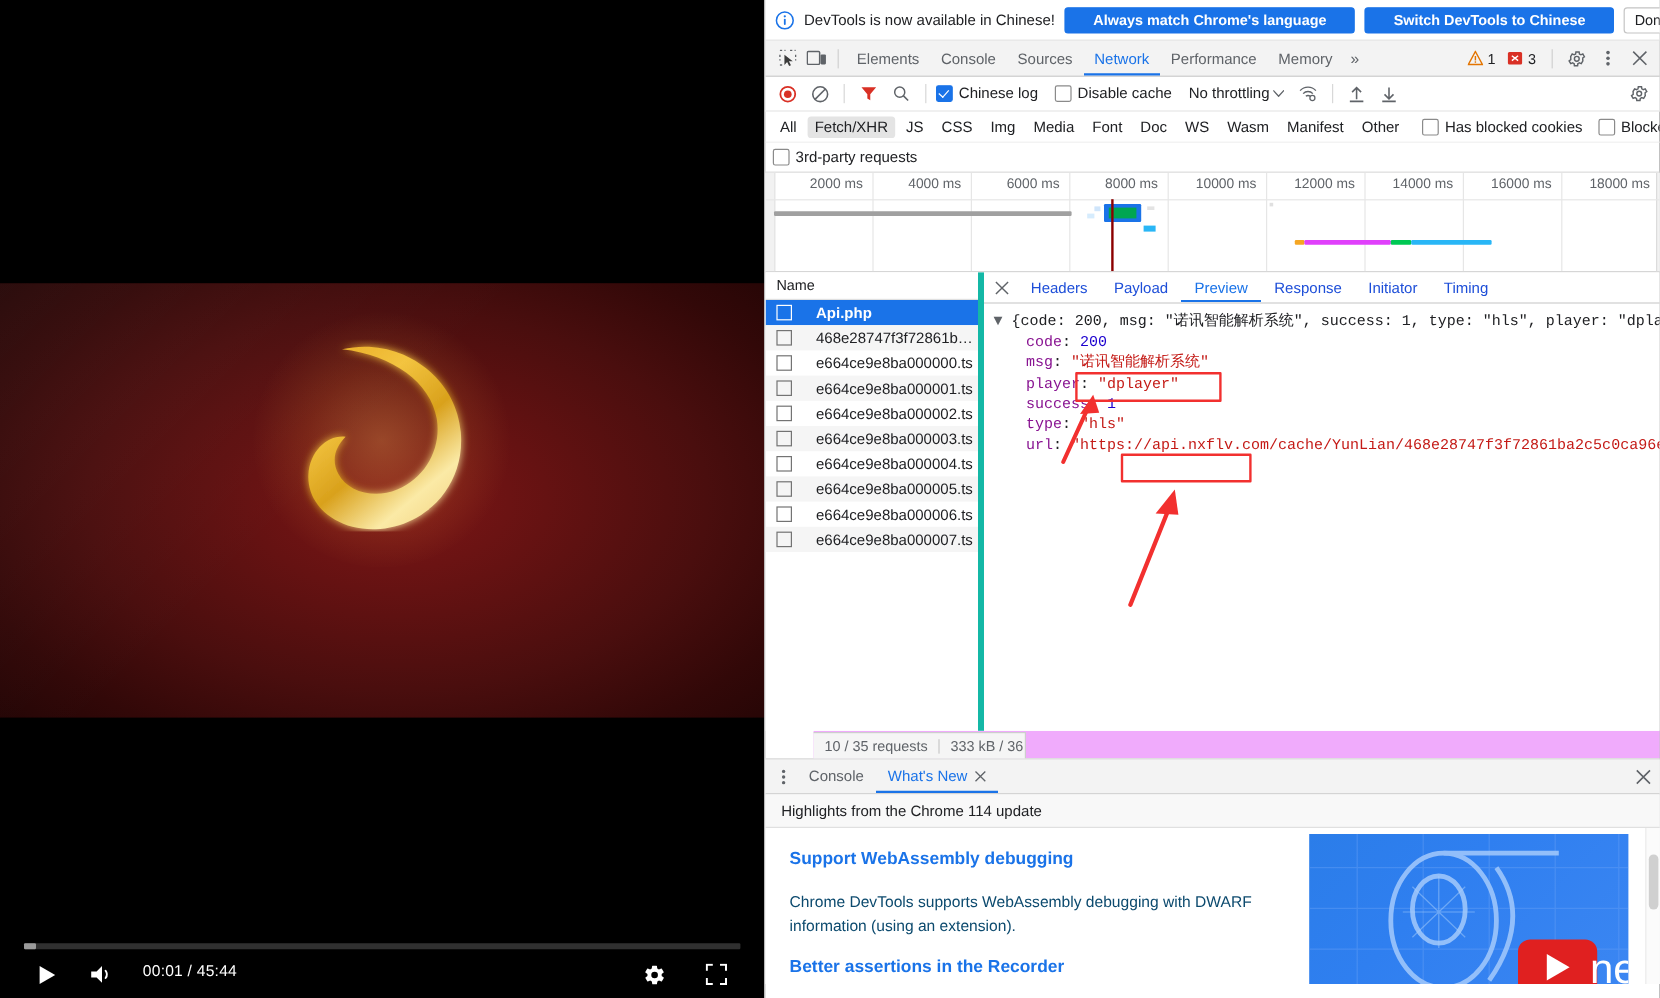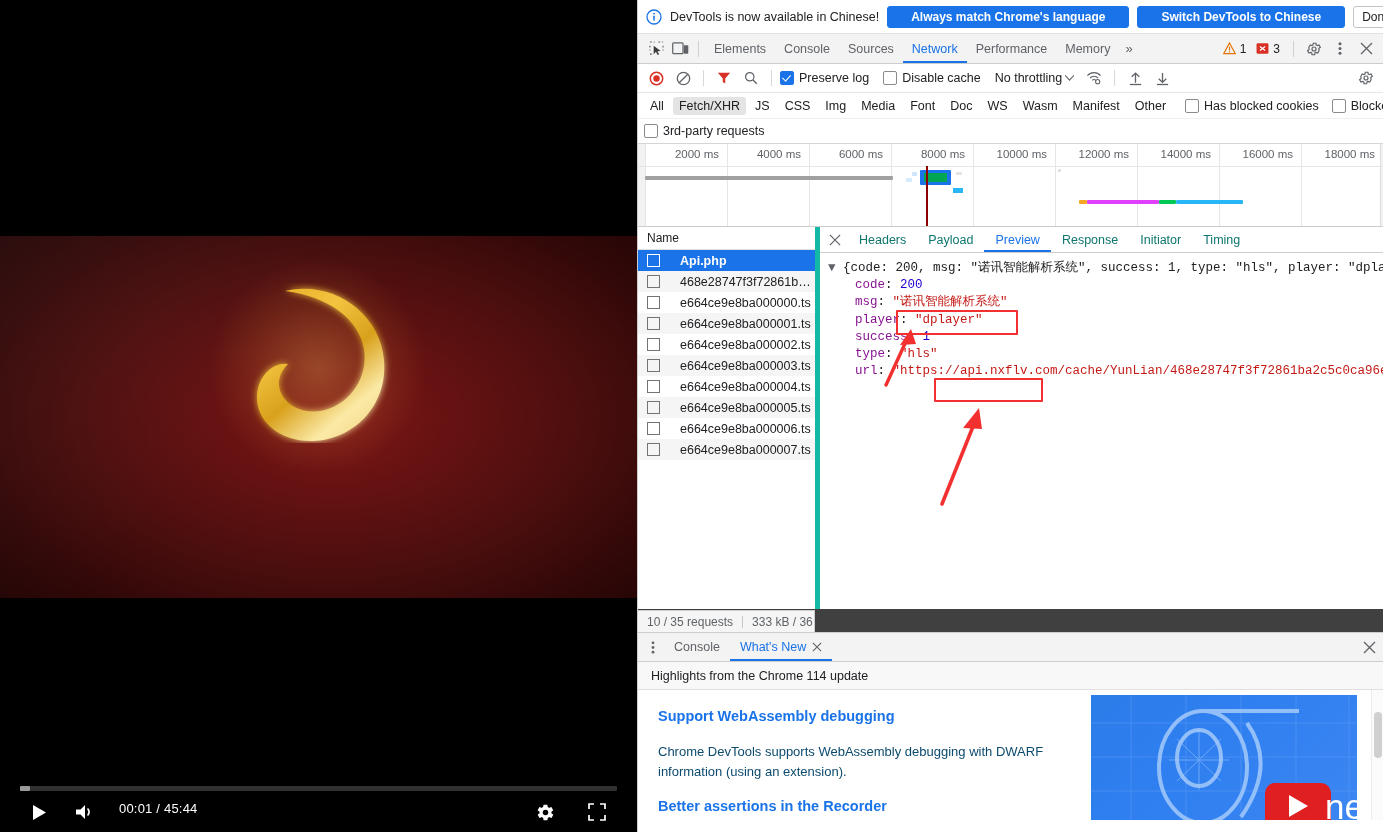--- a/index.html
+++ b/index.html
@@ -179,21 +179,21 @@
   }
   .reqrow.sel .fbox{ border-color:#fff; }
   .reqname{ overflow:hidden; text-overflow:ellipsis; }
 
   .detail{ flex:1; display:flex; flex-direction:column; background:#fff; position:relative; overflow:hidden;}
   .detail-tabs{
     height:25px; display:flex; align-items:center; border-bottom:1px solid #cdcdcd; padding-left:2px;
   }
   .dclose{ width:26px; height:24px; display:flex; align-items:center; justify-content:center; cursor:pointer; }
   .dtab{
-    font-size:12.5px; color:#0f766e; padding:0 11px; height:24px; line-height:24px; cursor:pointer; white-space:nowrap;
+    font-size:12.5px; color:#1d4ed8; padding:0 11px; height:24px; line-height:24px; cursor:pointer; white-space:nowrap;
   }
   .dtab.active{ color:#1a73e8; box-shadow: inset 0 -2px 0 #1a73e8; }
 
   .json{
     flex:1; padding:7px 0 0 8px; font-family:"Liberation Mono", monospace;
     font-size:12.5px; line-height:17.2px; color:#202124; position:relative; overflow:hidden;
     white-space:nowrap;
   }
   .jline{ position:relative; height:17.2px; white-space:pre; }
   .jkey{ color:#881391; }
@@ -207,21 +207,21 @@
   .anno-arrow{ position:absolute; pointer-events:none; }
 
   
   .netstatus{
     height:22px; border-top:1px solid #cdcdcd; background:#f5f5f5;
     display:flex; align-items:center; font-size:12px; color:#5f6368;
     width:177px; box-sizing:border-box; padding-left:9px; gap:9px;
     border-right:1px solid #cdcdcd; overflow:hidden; white-space:nowrap;
   }
   .stat-sep{ width:1px; height:12px; background:#c8c8c8; }
-  .netstatus-wrap{ display:flex; background:#404040; border-top:1px solid transparent; }
+  .netstatus-wrap{ display:flex; background:#f0abfc; border-top:1px solid transparent;margin-left:40px; }
 
   
   .drawer{ border-top:1px solid #cdcdcd; background:#fff; }
   .drawer-tabs{
     height:28px; display:flex; align-items:center; background:#f3f3f3;
     border-bottom:1px solid #cdcdcd; padding-left:4px;
   }
   .dots{ width:22px; height:22px; display:flex; align-items:center; justify-content:center; cursor:pointer;}
   .drtab{
     font-size:12.5px; color:#5f6368; padding:0 10px; height:27px; line-height:27px; cursor:pointer; white-space:nowrap;
@@ -411,21 +411,21 @@
       </div>
       <div class="ni">
         <svg width="14" height="14" viewBox="0 0 16 16">
           <circle cx="6.6" cy="6.6" r="4.8" fill="none" stroke="#5f6368" stroke-width="1.4"></circle>
           <path d="M10.2,10.2 L14.6,14.6" stroke="#5f6368" stroke-width="1.5"></path>
         </svg>
       </div>
       <div class="vsep"></div>
       <label class="chkwrap">
         <span class="cbox checked"></span>
-        <span>Preserve log</span>
+        <span>Chinese log</span>
       </label>
       <label class="chkwrap" style="margin-left:11px;">
         <span class="cbox"></span>
         <span>Disable cache</span>
       </label>
       <div class="throttle" style="margin-left:11px;">
         <span>No throttling</span>
         <svg width="9" height="6" viewBox="0 0 10 6">
           <path d="M0,0 L5,5.4 L10,0" fill="none" stroke="#5f6368" stroke-width="1.2"></path>
         </svg>

